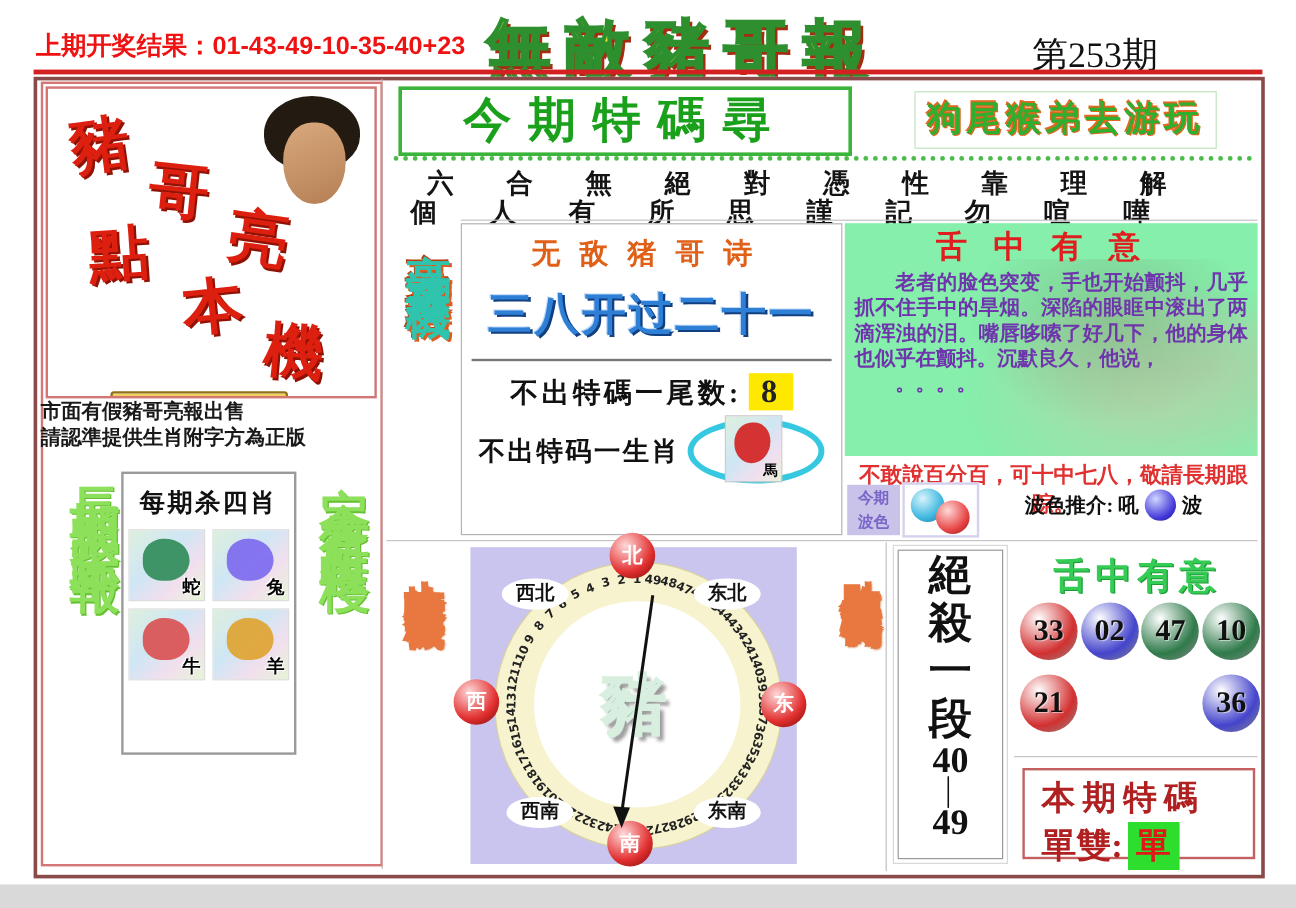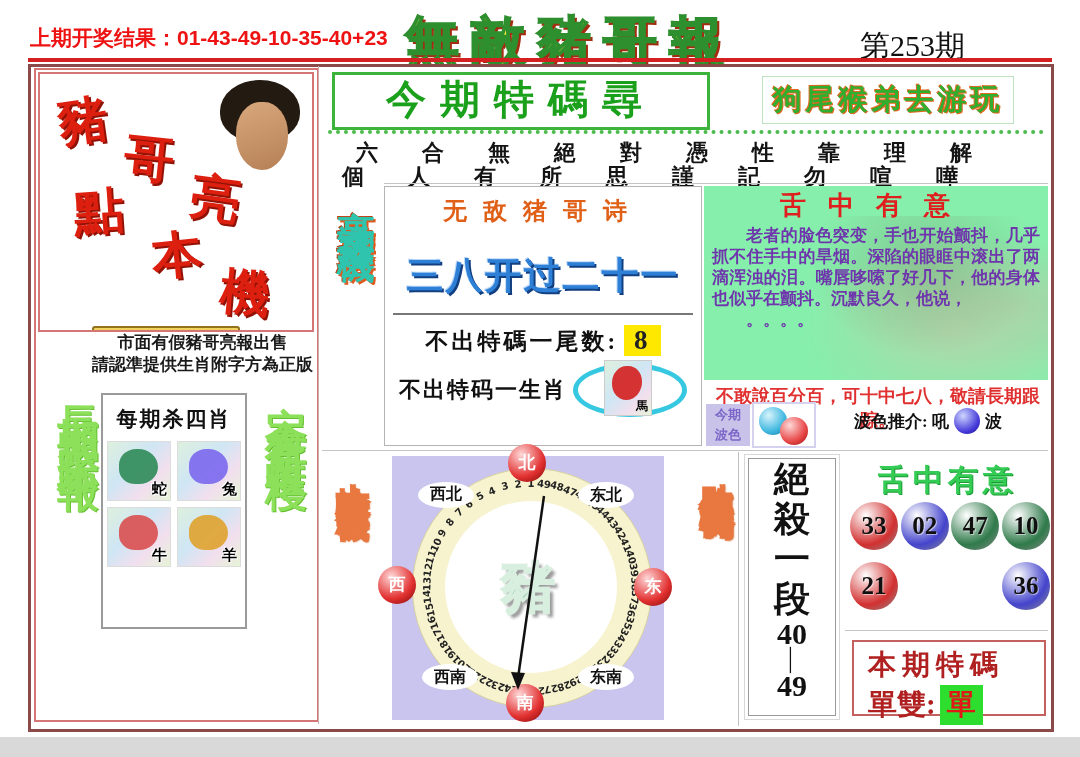--- a/index.html
+++ b/index.html
@@ -23,21 +23,21 @@
   
   .photo-box{left:38px;top:72px;width:272px;height:256px;border:2px solid #d47676;background:#fff;overflow:hidden;}
   .scatter-char{position:absolute;font-size:50px;font-weight:bold;color:#dd1f10;
     text-shadow:2px 2px 0 #8f1205;}
   .portrait{position:absolute;right:8px;top:6px;width:88px;height:104px;}
   .hair{position:absolute;left:4px;top:0;width:80px;height:62px;background:#231a12;border-radius:50% 50% 46% 46%;}
   .face{position:absolute;left:20px;top:22px;width:52px;height:68px;background:linear-gradient(160deg,#d9a87d,#b57f55);border-radius:46% 46% 50% 50%;}
   .plaque{left:52px;top:252px;width:148px;height:60px;background:linear-gradient(180deg,#f0d45e,#c79a28 70%,#a87c1a);
     border:2px solid #93701c;border-radius:3px;text-align:center;padding-top:6px;box-sizing:border-box;}
 
-  .notice{left:34px;top:332px;width:337px;text-align:center;font-size:17px;color:#1a1a1a;line-height:22px;font-weight:bold;}
+  .notice{left:34px;top:332px;width:337px;text-align:left;font-size:17px;color:#1a1a1a;line-height:22px;font-weight:bold;}
 
   .vgreen{writing-mode:vertical-rl;text-orientation:upright;font-size:42px;font-weight:bold;color:#8de05a;
     letter-spacing:13px;text-shadow:1px 1px 0 #64c030;}
   .vgreen-left{left:50px;top:372px;height:340px;}
   .vgreen-right{left:258px;top:372px;height:340px;}
 
   .zodiac-box{left:101px;top:393px;width:146px;height:236px;border:2px solid #9a9a9a;background:#fff;box-sizing:border-box;}
   .zodiac-title{margin-top:10px;text-align:center;font-size:21px;font-weight:bold;color:#111;letter-spacing:2px;}
   .zodiac-grid{display:flex;flex-wrap:wrap;justify-content:center;gap:6px;margin-top:8px;}
   .stamp{position:relative;width:62px;height:58px;
@@ -57,21 +57,21 @@
   .verse{font-size:22px;color:#141414;font-weight:bold;letter-spacing:44px;white-space:nowrap;}
   .verse1{left:356px;top:138px;}
   .verse2{left:342px;top:162px;}
   .grayline-h{background:#c4c4c4;height:1px;}
 
   
   .vteal{writing-mode:vertical-rl;text-orientation:upright;font-size:38px;font-weight:bold;color:#2fc4ae;
     letter-spacing:7px;text-shadow:2px 2px 0 #e05a20,-1px -1px 0 #b84010;}
   .poem-box{left:384px;top:186px;width:318px;height:260px;border:1px solid #b4b4b4;background:#fff;box-sizing:border-box;text-align:center;}
   .poem-title{margin-top:8px;font-size:24px;font-weight:bold;color:#e06018;letter-spacing:16px;}
-  .poem-line{margin-top:24px;font-size:37px;font-weight:bold;color:#2e7fd6;letter-spacing:2px;white-space:nowrap;
+  .poem-line{margin-top:10px;font-size:37px;font-weight:bold;color:#2e7fd6;letter-spacing:2px;white-space:nowrap;
     text-shadow:2px 2px 0 #123f80,-1px -1px 0 #bcd8f8;}
   .poem-divider{margin:12px 8px 0 8px;border-top:2px solid #777;}
   .tail-row{margin-top:10px;font-size:23px;font-weight:bold;color:#111;letter-spacing:3px;}
   .tail-value{display:inline-block;background:#ffe800;color:#222;font-size:27px;padding:0 10px;margin-left:6px;}
   .shengxiao-row{margin-top:6px;font-size:22px;font-weight:bold;color:#111;letter-spacing:2px;display:flex;align-items:center;justify-content:center;}
   .ellipse-ring{position:relative;width:104px;height:44px;border:5px solid #35c8e0;border-radius:50%;margin-left:6px;}
   .horse-stamp{position:absolute;left:26px;top:-8px;width:46px;height:54px;
     background:linear-gradient(135deg,#def0de,#cfe6f4 45%,#f2dfee 75%,#e6f4d6);border:1px solid #ccc;}
   .horse-blob{position:absolute;left:16%;top:10%;width:64%;height:62%;border-radius:50% 46% 54% 48%;background:#d42323;opacity:.92;}
   .horse-label{position:absolute;right:1px;bottom:0;font-size:12px;font-weight:bold;color:#000;}

